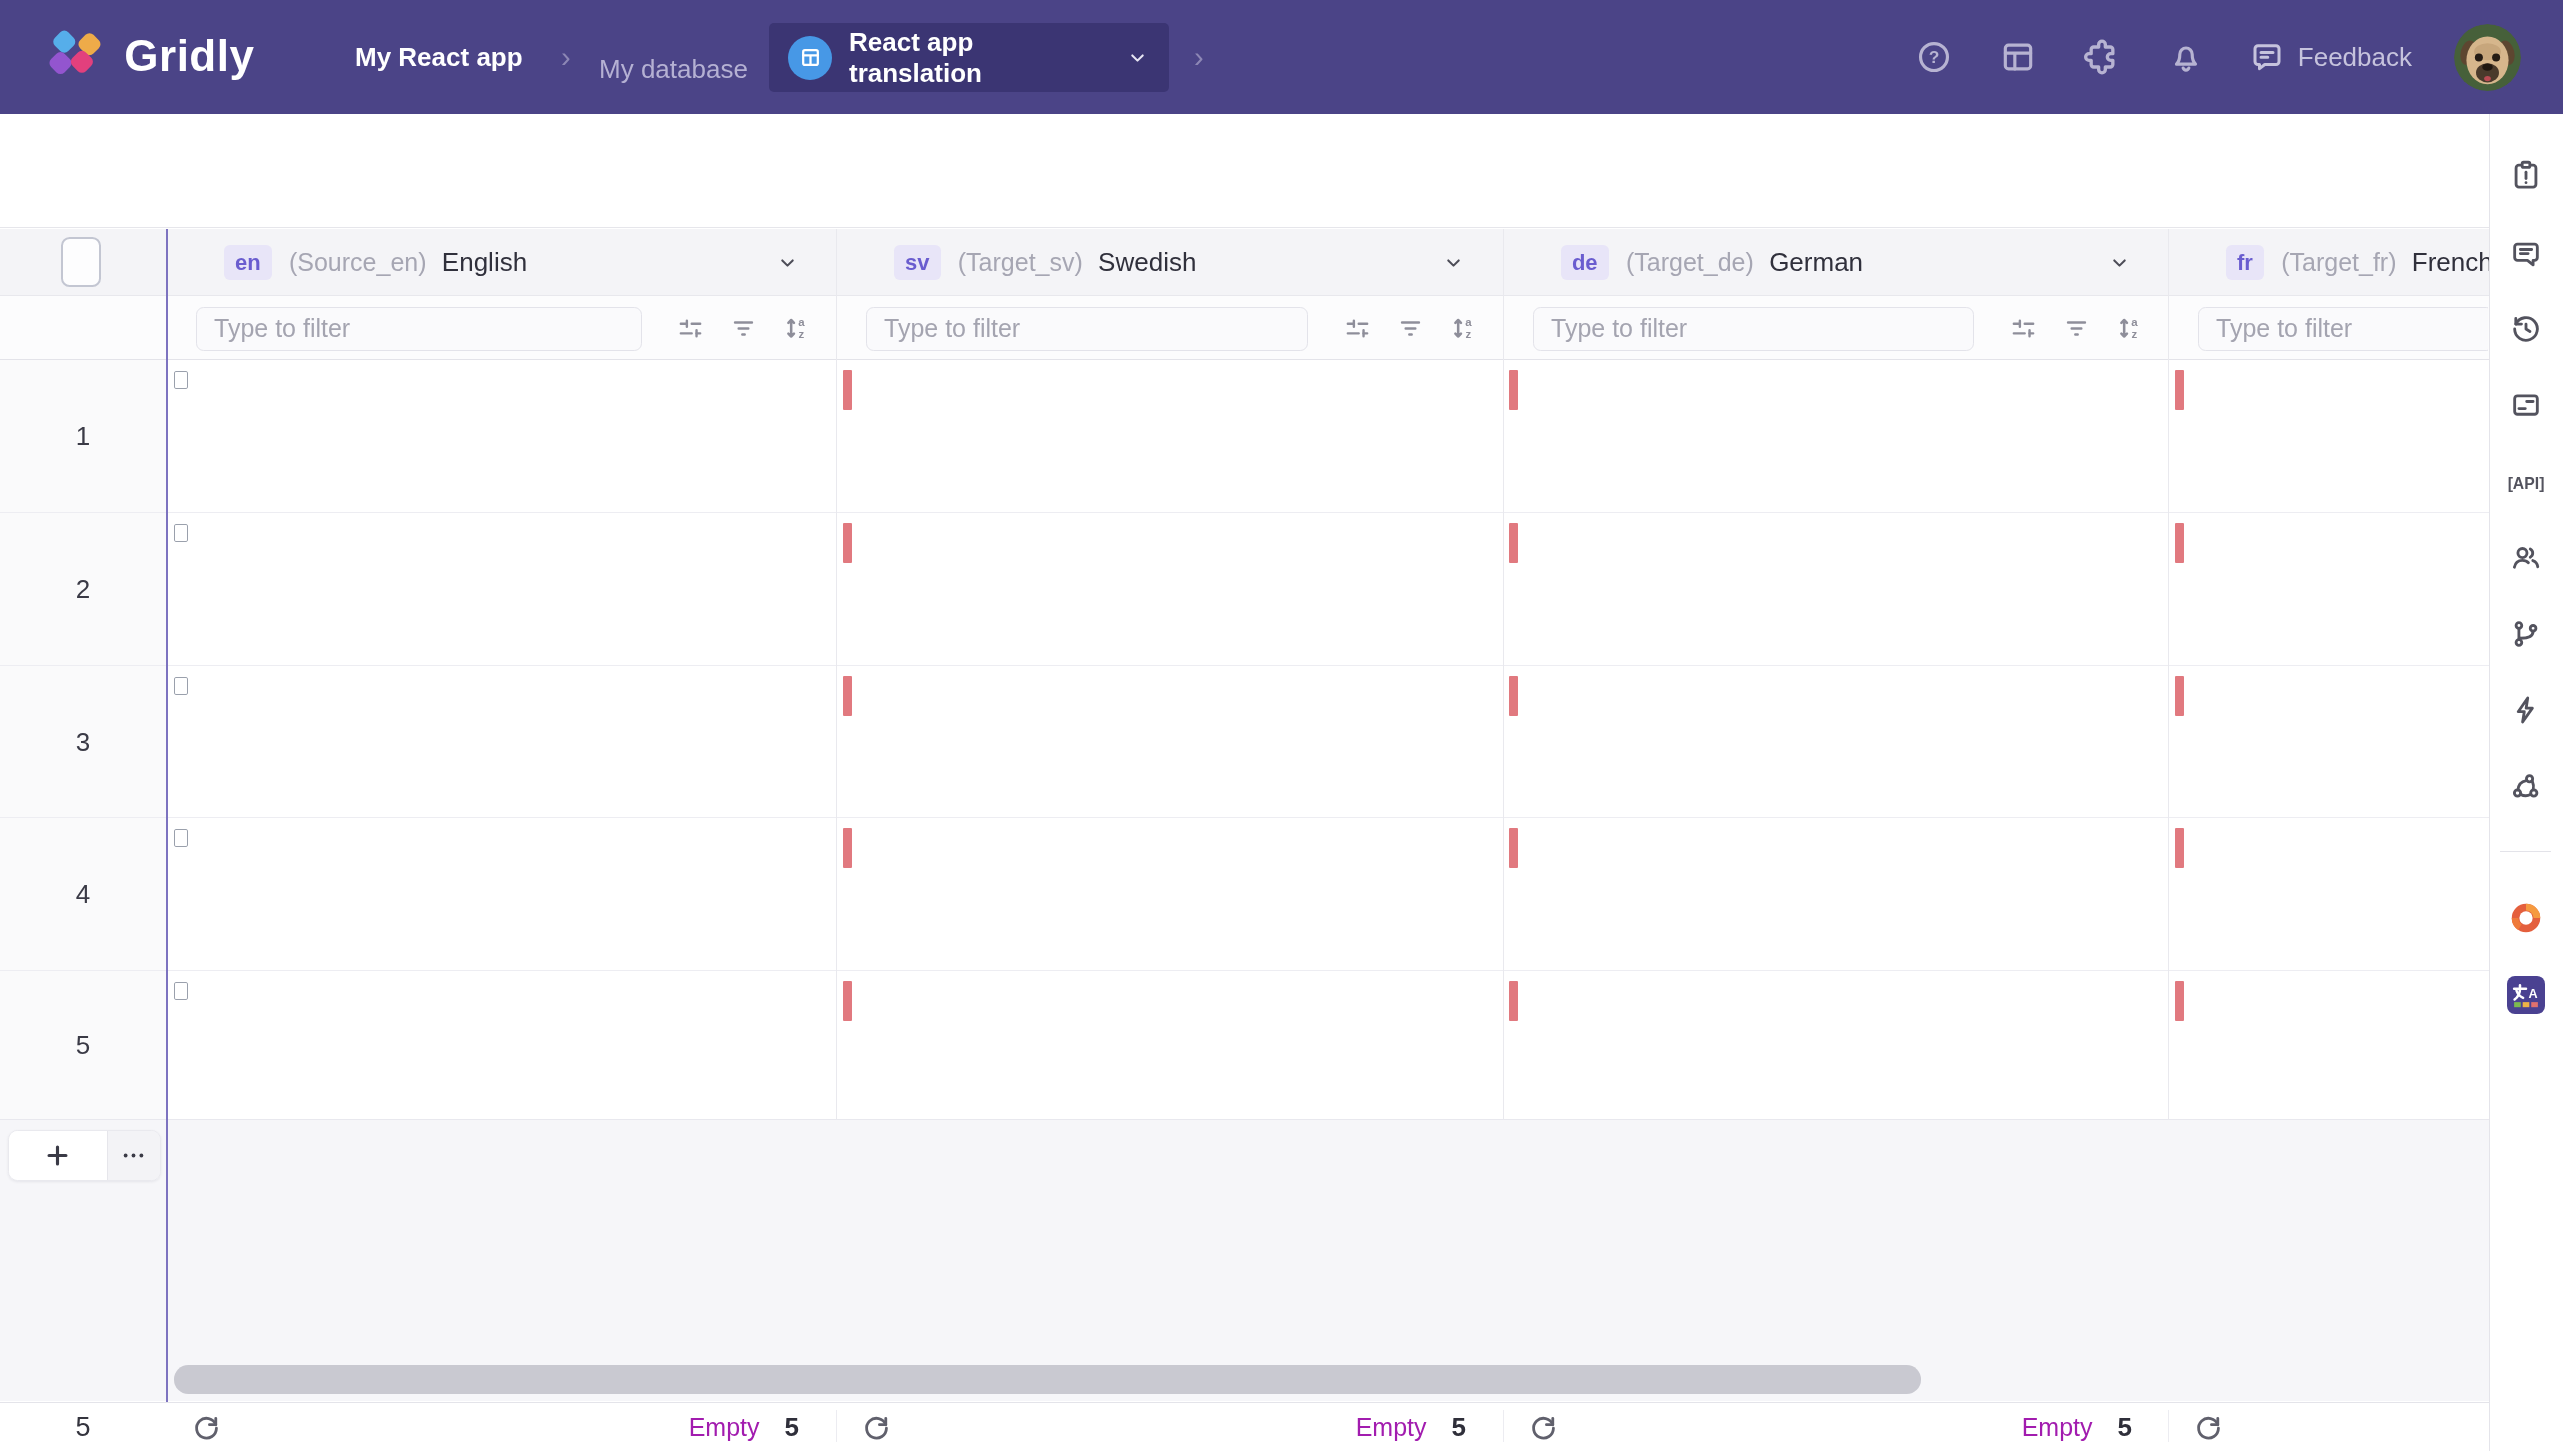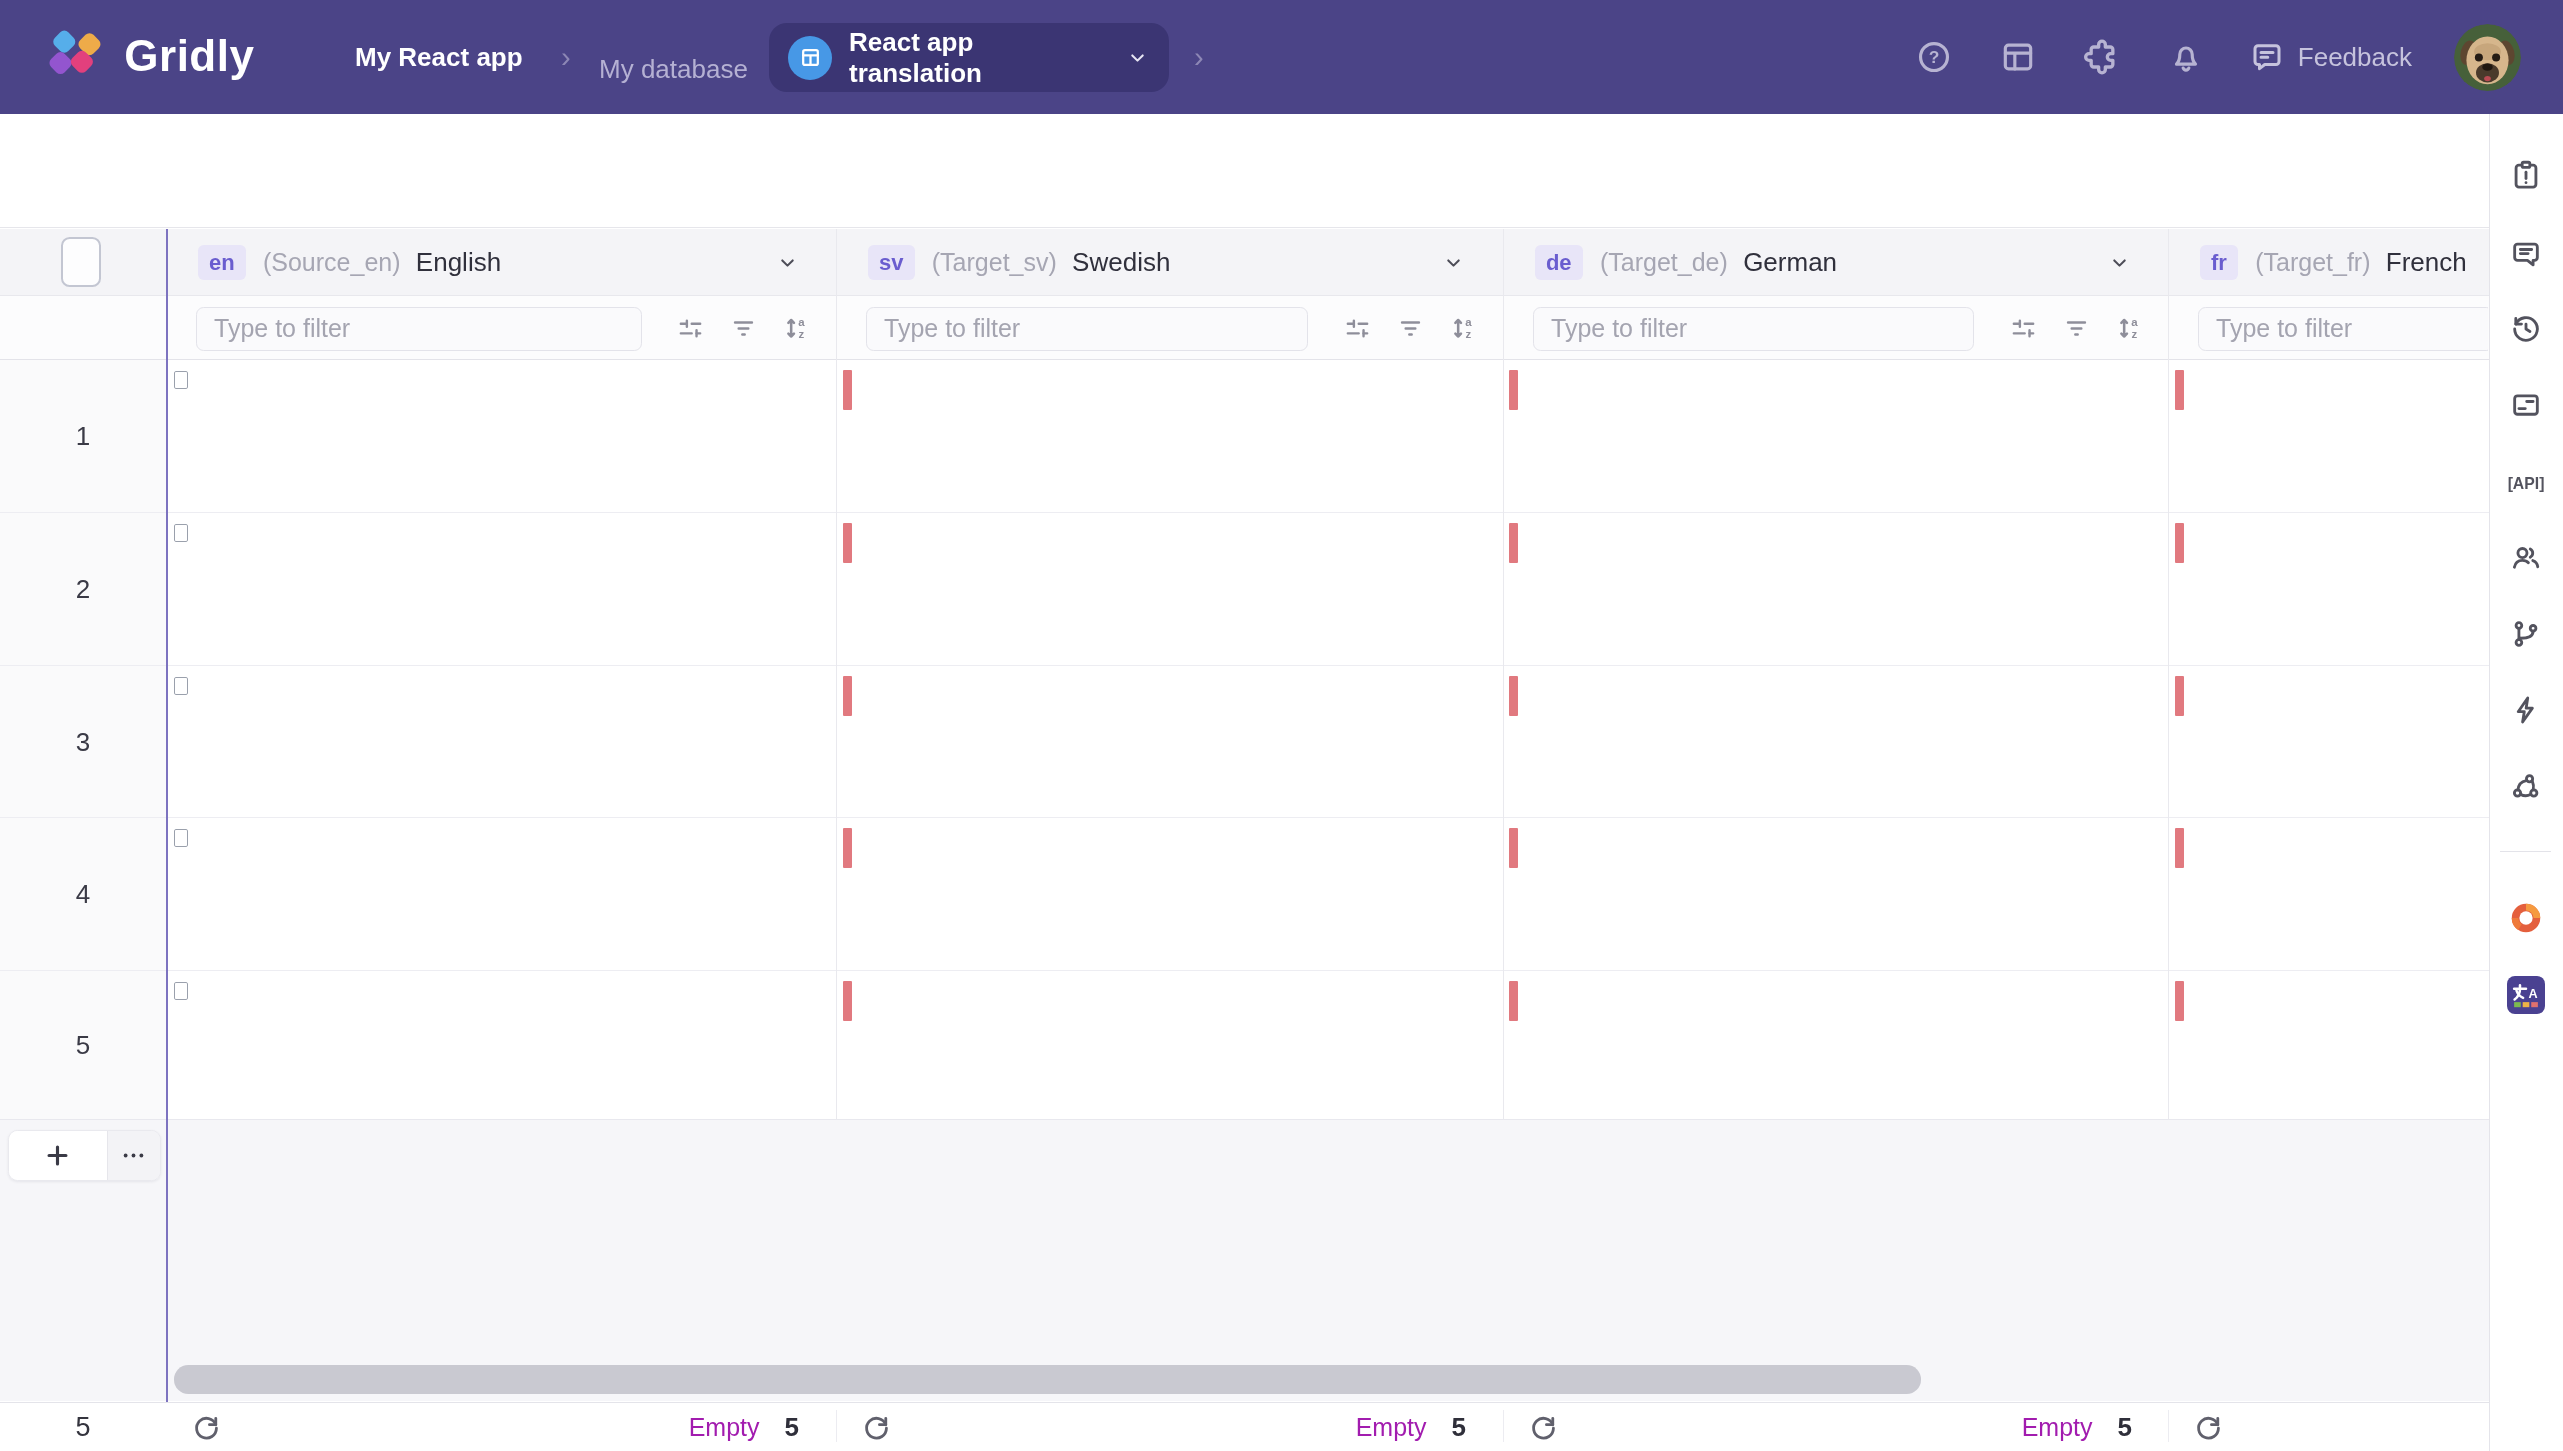--- a/index.html
+++ b/index.html
@@ -6,21 +6,21 @@
   *{box-sizing:border-box;font-family:"Liberation Sans",sans-serif;}
   #app{position:relative;width:2563px;height:1451px;background:#fff;overflow:hidden;}
 
   
   .navbar{position:absolute;left:0;top:0;width:2563px;height:114px;background:#4b4487;}
   .logo{position:absolute;left:46px;top:27px;display:flex;align-items:center;}
   .brand{color:#fff;font-size:44px;font-weight:bold;letter-spacing:0.5px;margin-left:15.3px;}
   .bc-project{position:absolute;left:355px;top:0;height:114px;display:flex;align-items:center;color:#fff;font-size:26px;font-weight:600;}
   .bc-sep{position:absolute;top:0;height:114px;display:flex;align-items:center;color:#8d87b5;font-size:29px;}
   .bc-db{position:absolute;left:599px;top:0;height:138px;display:flex;align-items:center;color:#b5b1d3;font-size:26px;}
-  .pill{position:absolute;top:23px;height:69px;border-radius:18px;background:#3b3573;display:flex;align-items:center;padding:0 19px;color:#fff;font-size:26px;font-weight:600;cursor:pointer;}
+  .pill{position:absolute;top:23px;height:69px;border-radius:5px;background:#3b3573;display:flex;align-items:center;padding:0 19px;color:#fff;font-size:26px;font-weight:600;cursor:pointer;}
   .pill .chev{margin-left:19px;color:#e8e6f4;}
   .pill-grid{left:769px;width:400px;}
   .pill-branch{left:1234px;width:309px;}
   .blue-circle{width:44px;height:44px;border-radius:50%;background:#4798e6;display:flex;align-items:center;justify-content:center;margin-right:17px;flex:0 0 auto;}
   .nav-right{position:absolute;right:42px;top:0;height:114px;display:flex;align-items:center;gap:42px;}
   .nvi{width:42px;height:42px;display:flex;align-items:center;justify-content:center;color:#b7b3d2;cursor:pointer;}
   .feedback{display:flex;align-items:center;gap:13.3px;color:#c6c3dd;font-size:26px;cursor:pointer;}
   .avatar{width:67px;height:67px;border-radius:50%;overflow:hidden;cursor:pointer;}
 
   
@@ -45,21 +45,21 @@
   .grows-bg{position:absolute;left:0;top:360px;width:2489px;height:759px;background:#fff;}
   .gnumcol{position:absolute;left:0;top:360px;width:166px;height:759px;background:#fafafb;}
   .gbottom{position:absolute;left:0;top:1119px;width:2489px;height:282px;background:#f6f6f9;}
   .hline{position:absolute;left:0;width:2489px;height:1px;}
   .vline{position:absolute;top:229px;width:1px;height:891px;background:#e9e9ee;}
   .vpurple{position:absolute;left:166px;top:229px;width:1.9px;height:1222px;background:#7d73c0;}
 
   .col-en{left:167px;width:670px;} .col-sv{left:837px;width:667px;}
   .col-de{left:1504px;width:666px;} .col-fr{left:2169px;width:319px;}
 
-  .hcell{position:absolute;top:229px;height:67px;display:flex;align-items:center;padding-left:30.5px;overflow:hidden;}
+  .hcell{position:absolute;top:229px;height:67px;display:flex;align-items:center;padding-left:30.5px;overflow:hidden;margin-left:26px;}
   .badge{background:#e8e5f8;color:#6a5dcf;font-size:22px;font-weight:bold;padding:4.8px 11.4px;border-radius:5.7px;flex:0 0 auto;}
   .cgroup{color:#a6a6b3;font-size:25px;margin-left:17px;white-space:nowrap;}
   .cname{color:#30303c;font-size:26px;font-weight:500;margin-left:15.3px;white-space:nowrap;}
   .hchev{position:absolute;top:229px;height:67px;width:48px;display:flex;align-items:center;justify-content:center;color:#4d4d58;cursor:pointer;}
 
   .selall{position:absolute;left:61px;top:237px;width:40px;height:50px;border:2.9px solid #c3c6d2;border-radius:8.6px;background:#fdfdfe;cursor:pointer;}
 
   .fcell{position:absolute;top:296px;height:65px;}
   .fcell input{position:absolute;left:29px;top:10.5px;height:44px;border:1px solid #e3e3ea;border-radius:7.6px;background:#fafafc;font-size:25px;color:#3a3a46;padding:0 17px;outline:none;}
   .fcell input::placeholder{color:#a4a4b0;}

